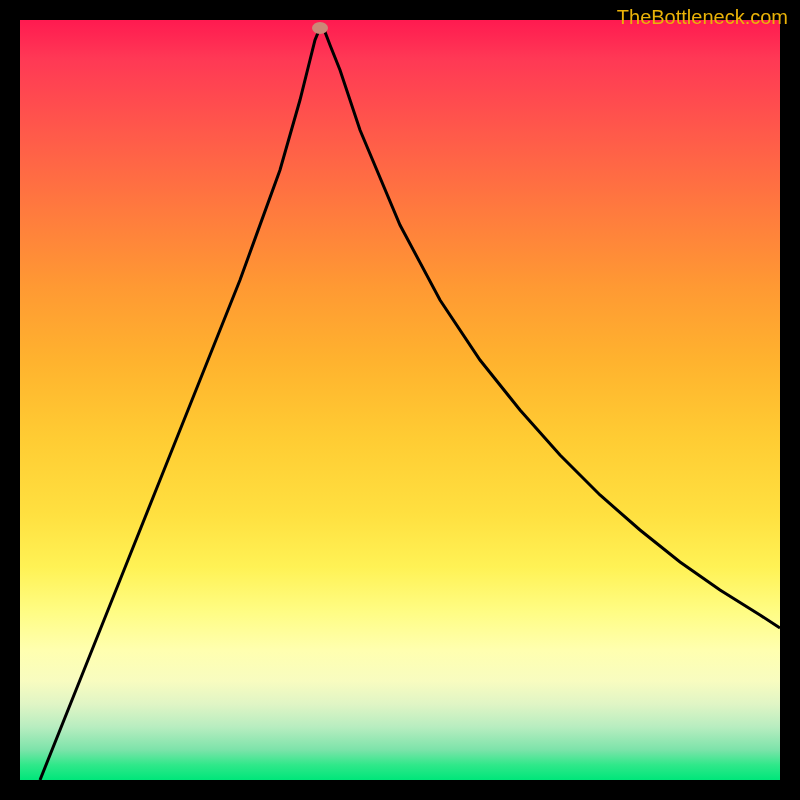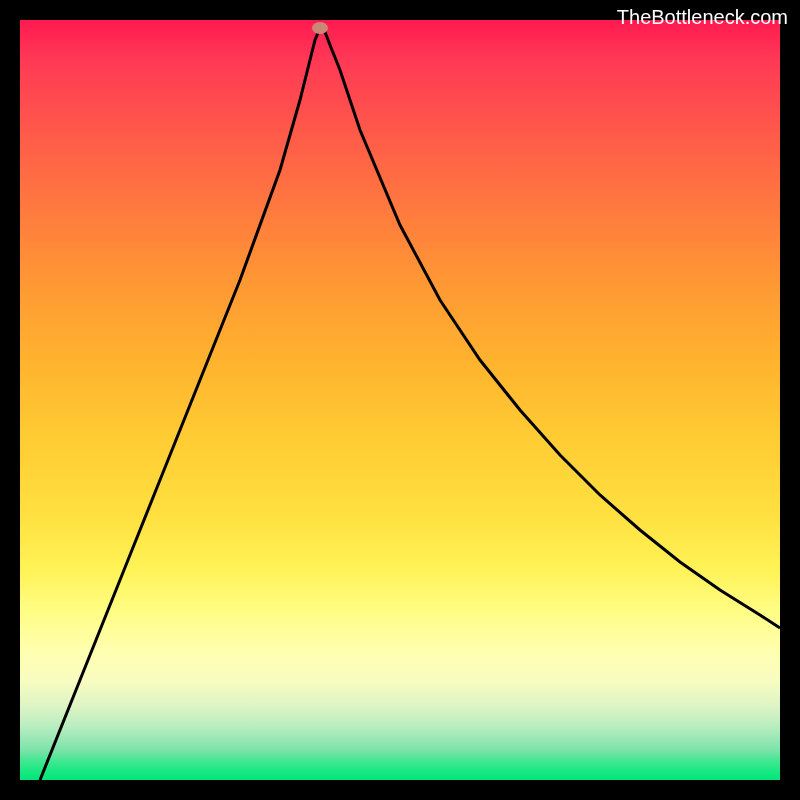--- a/index.html
+++ b/index.html
@@ -11,21 +11,21 @@
       width: 800px;
       height: 800px;
       background: #000;
       position: relative;
       font-family: Arial, sans-serif;
     }
     .watermark {
       position: absolute;
       top: 6px;
       right: 12px;
-      color: #ffffff;
+      color: #eab308;
       font-size: 20px;
       font-weight: normal;
       z-index: 10;
     }
     .frame {
       position: absolute;
       top: 0;
       left: 0;
       width: 800px;
       height: 800px;

